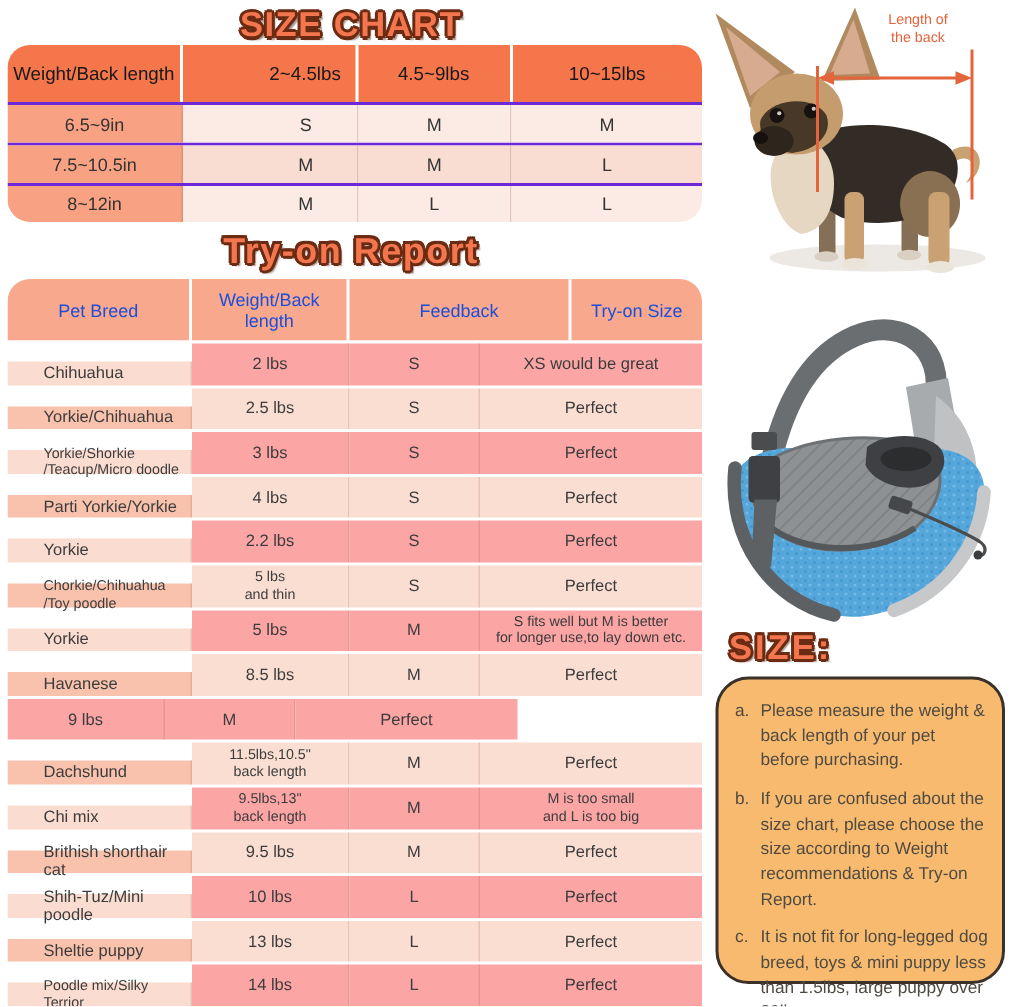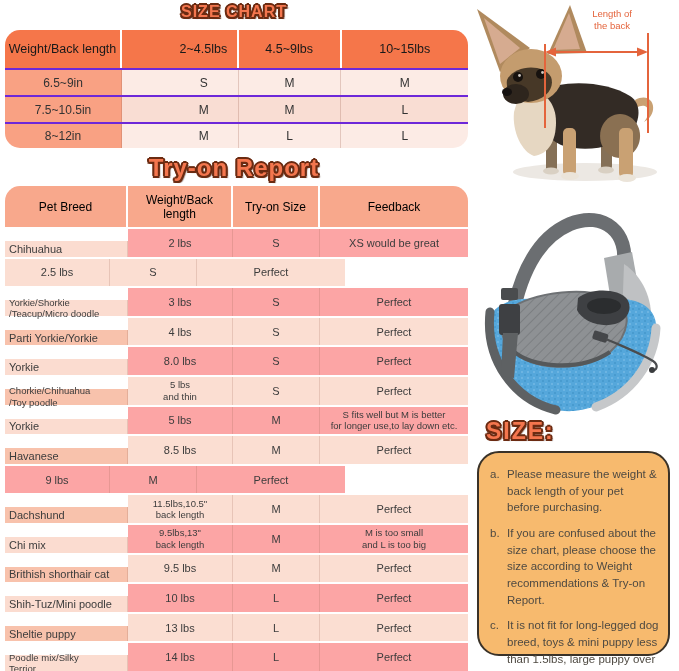--- a/index.html
+++ b/index.html
@@ -11,21 +11,21 @@
   
   .fancy-title {
     position:absolute; text-align:center; font-weight:bold; color:#f4764e;
     letter-spacing:1px;
     text-shadow:
       -1.5px -1.5px 0 #6b2b12, 1.5px -1.5px 0 #6b2b12,
       -1.5px  1.5px 0 #6b2b12, 1.5px  1.5px 0 #6b2b12,
       -2px 0 0 #6b2b12, 2px 0 0 #6b2b12, 0 -2px 0 #6b2b12,
       0 2.4px 0 #6b2b12, 2.4px 2.4px 1px rgba(60,20,5,.45);
   }
-  #size-title { top:3px; left:0; width:468px; font-size:16px; }
+  #size-title { top:3px; left:0; width:468px; font-size:23px; }
   #tryon-title { top:154px; left:0; width:468px; font-size:24px; }
   #tips-title { top:418px; left:486px; width:120px; text-align:left; font-size:23px; letter-spacing:2px; }
 
   
   .grid-table { position:absolute; left:5px; overflow:hidden; }
   #size-table { top:30px; width:463px; height:118px; border-radius:15px; }
   .trow { display:flex; width:100%; }
   .cell { display:flex; align-items:center; justify-content:center; text-align:center; white-space:pre-line; }
   #size-table .hrow { height:38px; background:#f5764a; }
   #size-table .hrow .cell { color:#191919; font-size:12.5px; border-right:2px solid #fff; }
@@ -35,26 +35,26 @@
   #size-table .label-cell { background:#f9a183; color:#2e2e2e; font-size:12px; }
   #size-table .brow .cell { border-right:1px solid rgba(160,105,85,.28); font-size:12px; color:#333; }
   #size-table .brow .cell:last-child { border-right:none; }
   #size-table .brow.alt-light .val-cell { background:#fcebe5; }
   #size-table .brow.alt-dark  .val-cell { background:#f9ddd3; }
   .sc-c0 { width:123px; } .sc-c1 { width:120px;padding-left:48px; } .sc-c2 { width:108px; } .sc-c3 { width:133px; }
 
   
   #tryon-table { top:186px; width:463px; height:485px; border-radius:15px 15px 0 0; }
   #tryon-table .hrow { height:41px; background:#f8a88c; }
-  #tryon-table .hrow .cell { color:#000000; font-size:12px; border-right:2px solid #fff; }
+  #tryon-table .hrow .cell { color:#1d4ed8; font-size:12px; border-right:2px solid #fff; }
   #tryon-table .hrow .cell:last-child { border-right:none; }
   #tryon-table .brow { height:29.6px; border-top:2px solid #fff; }
   #tryon-table .brow .cell { border-right:1px solid rgba(160,105,85,.22); font-size:11px; color:#3c3c3c; }
   #tryon-table .brow .cell:last-child { border-right:none; }
-  #tryon-table .breed-cell { justify-content:flex-start; text-align:left; padding-left:4px;margin-top:12px; }
+  #tryon-table .breed-cell { justify-content:flex-start; text-align:left; padding-left:24px;margin-top:12px; }
   #tryon-table .brow.alt-light .breed-cell { background:#fbdcd0; }
   #tryon-table .brow.alt-light .val-cell   { background:#fca5a5; }
   #tryon-table .brow.alt-dark  .breed-cell { background:#f8c2ac; }
   #tryon-table .brow.alt-dark  .val-cell   { background:#fbded2; }
   .to-c0 { width:123px; } .to-c1 { width:105px; } .to-c2 { width:87px; } .to-c3 { width:148px; }
   .ml { font-size:9.5px !important; line-height:1.2; }
 
   
   #dog-figure { position:absolute; left:470px; top:2px; width:209px; height:198px; }
   #measure-label {
@@ -106,50 +106,51 @@
       <div class="cell sc-c3 val-cell">L</div>
     </div>
   </div>
 
   <div id="tryon-title" class="fancy-title">Try-on Report</div>
 
   <div id="tryon-table" class="grid-table">
     <div class="trow hrow">
       <div class="cell to-c0">Pet Breed</div>
       <div class="cell to-c1">Weight/Back length</div>
+      <div class="cell to-c3">Feedback</div>
       <div class="cell to-c2">Try-on Size</div>
-      <div class="cell to-c3">Feedback</div>
     </div>
     <div class="trow brow alt-light">
         <div class="cell to-c0 breed-cell">Chihuahua</div>
         <div class="cell to-c1 val-cell">2 lbs</div>
         <div class="cell to-c2 val-cell">S</div>
         <div class="cell to-c3 val-cell">XS would be great</div>
       </div>
     <div class="trow brow alt-dark">
+        <div class="cell to-c0 breed-cell">Yorkie/Chihuahua</div>
         <div class="cell to-c1 val-cell">2.5 lbs</div>
         <div class="cell to-c2 val-cell">S</div>
         <div class="cell to-c3 val-cell">Perfect</div>
       </div>
     <div class="trow brow alt-light">
         <div class="cell to-c0 breed-cell ml">Yorkie/Shorkie
 /Teacup/Micro doodle</div>
         <div class="cell to-c1 val-cell">3 lbs</div>
         <div class="cell to-c2 val-cell">S</div>
         <div class="cell to-c3 val-cell">Perfect</div>
       </div>
     <div class="trow brow alt-dark">
         <div class="cell to-c0 breed-cell">Parti Yorkie/Yorkie</div>
         <div class="cell to-c1 val-cell">4 lbs</div>
         <div class="cell to-c2 val-cell">S</div>
         <div class="cell to-c3 val-cell">Perfect</div>
       </div>
     <div class="trow brow alt-light">
         <div class="cell to-c0 breed-cell">Yorkie</div>
-        <div class="cell to-c1 val-cell">8.0 lbs</div>
+        <div class="cell to-c1 val-cell">2.2 lbs</div>
         <div class="cell to-c2 val-cell">S</div>
         <div class="cell to-c3 val-cell">Perfect</div>
       </div>
     <div class="trow brow alt-dark">
         <div class="cell to-c0 breed-cell ml">Chorkie/Chihuahua
 /Toy poodle</div>
         <div class="cell to-c1 val-cell ml">5 lbs
 and thin</div>
         <div class="cell to-c2 val-cell">S</div>
         <div class="cell to-c3 val-cell">Perfect</div>

